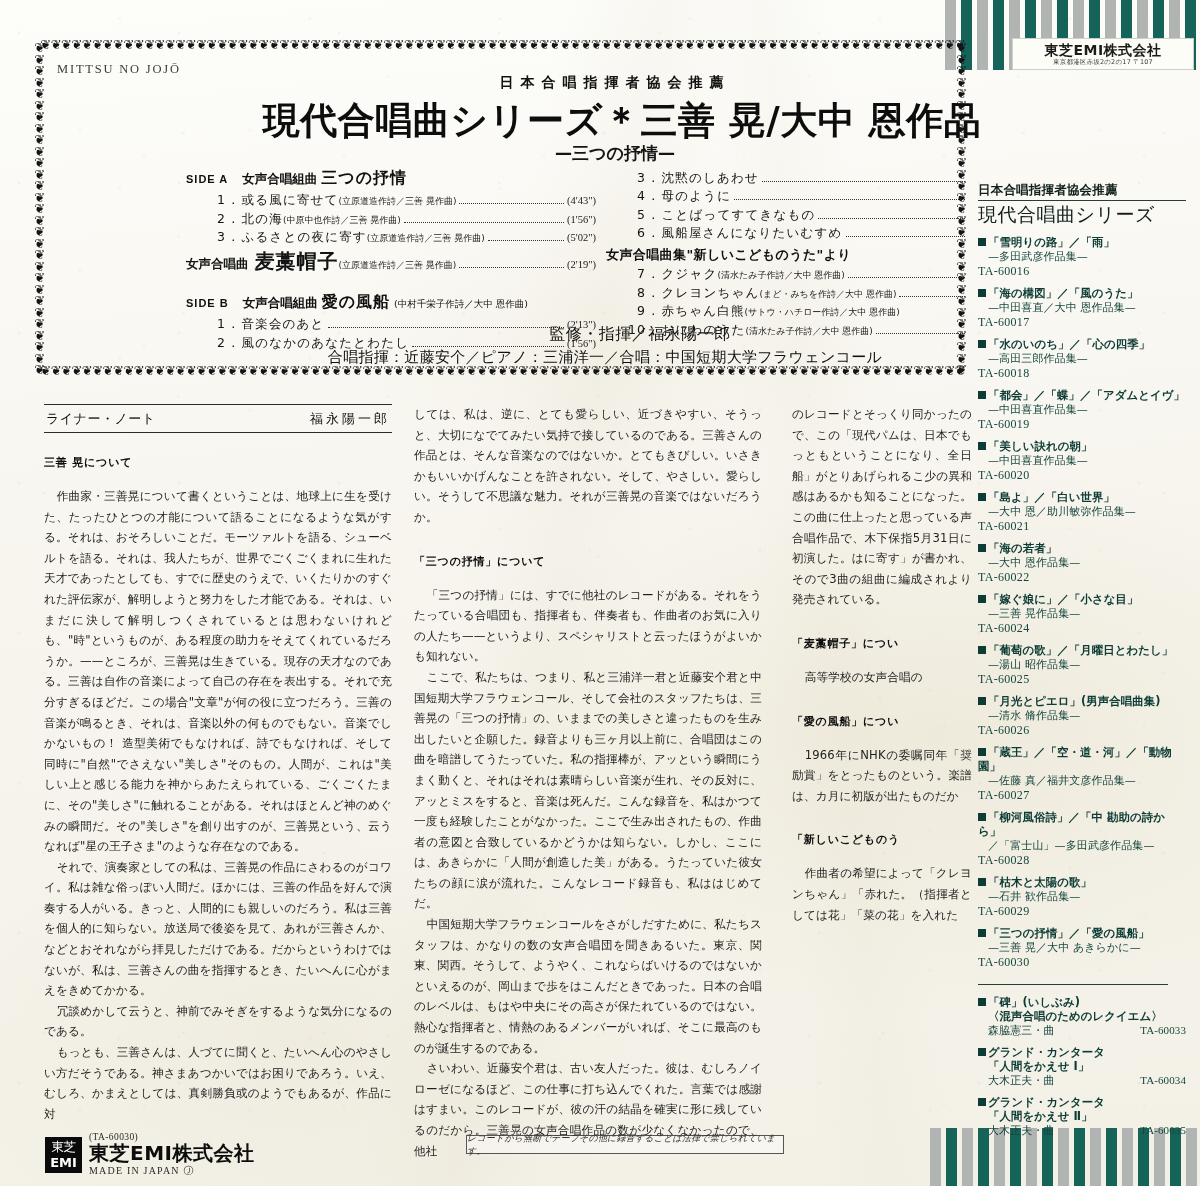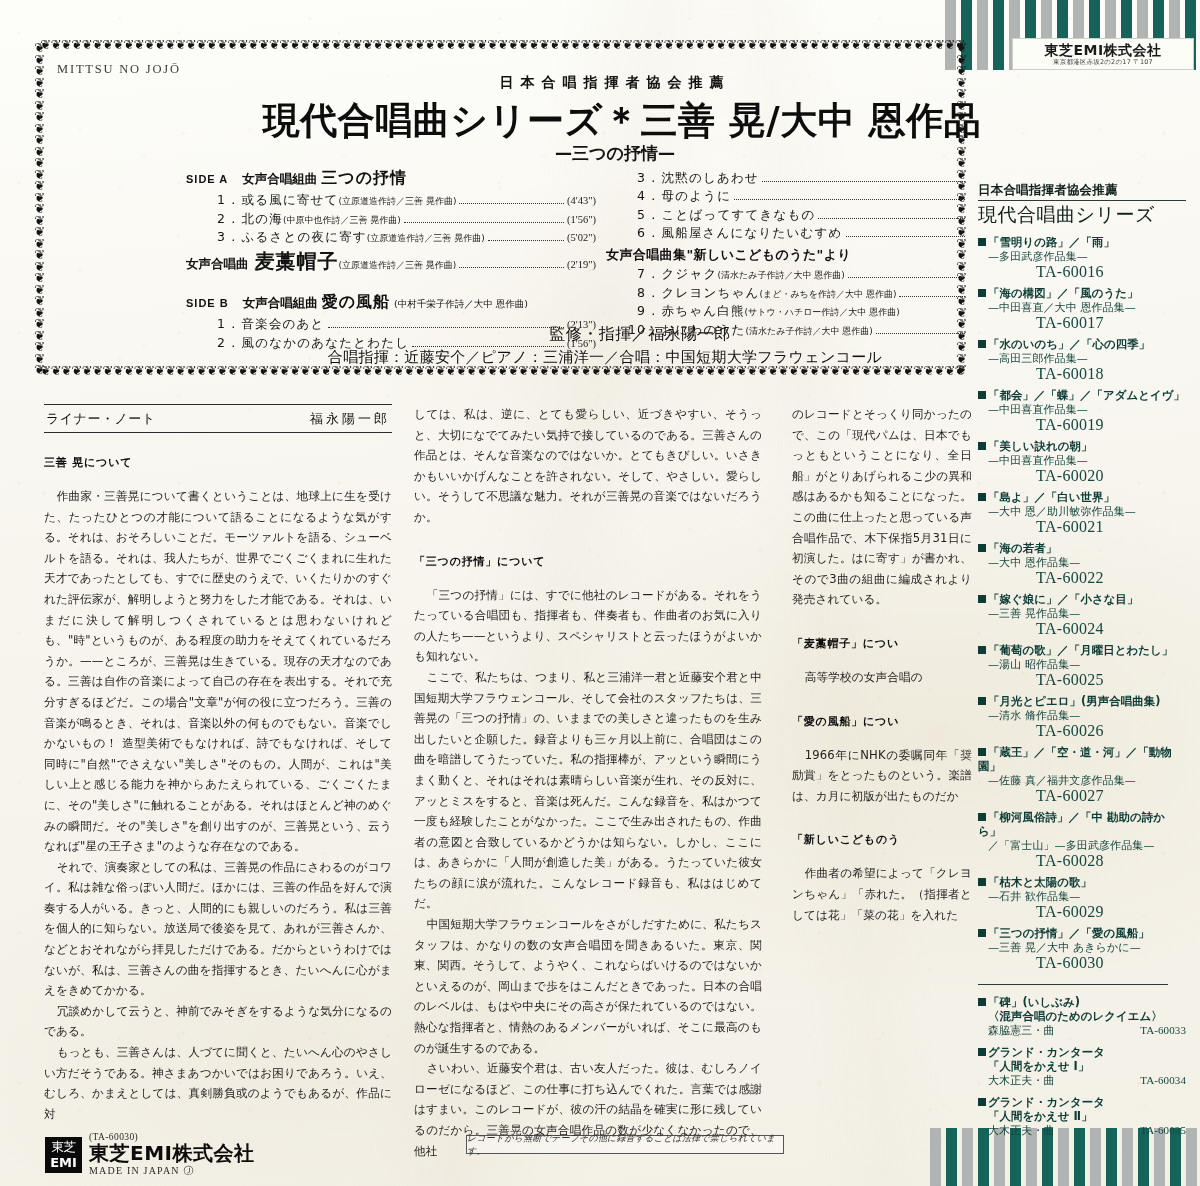--- a/index.html
+++ b/index.html
@@ -252,21 +252,21 @@
   .cat-item .ttl .sq {
     display: inline-block; width: 8px; height: 8px;
     background: #0d3b35; margin-right: 2px; vertical-align: 0px;
   }
   .cat-item .sub {
     font-size: 11px; color: #16463f; line-height: 15px;
     margin-left: 10px; letter-spacing: .1px;
   }
   .cat-item .num {
     font-family: "Liberation Serif", serif;
-    font-size: 16px; color: #16463f; text-align: center;
+    font-size: 12px; color: #16463f; text-align: left;
     margin-right: 24px; line-height: 15px; letter-spacing: .3px;
   }
   .cat-item .sub.withnum {
     display: flex; justify-content: space-between; margin-left: 10px;
   }
   #cat-rule {
     border-top: 1px solid #2b3b37;
     margin: 14px 18px 10px 0;
   }
 

